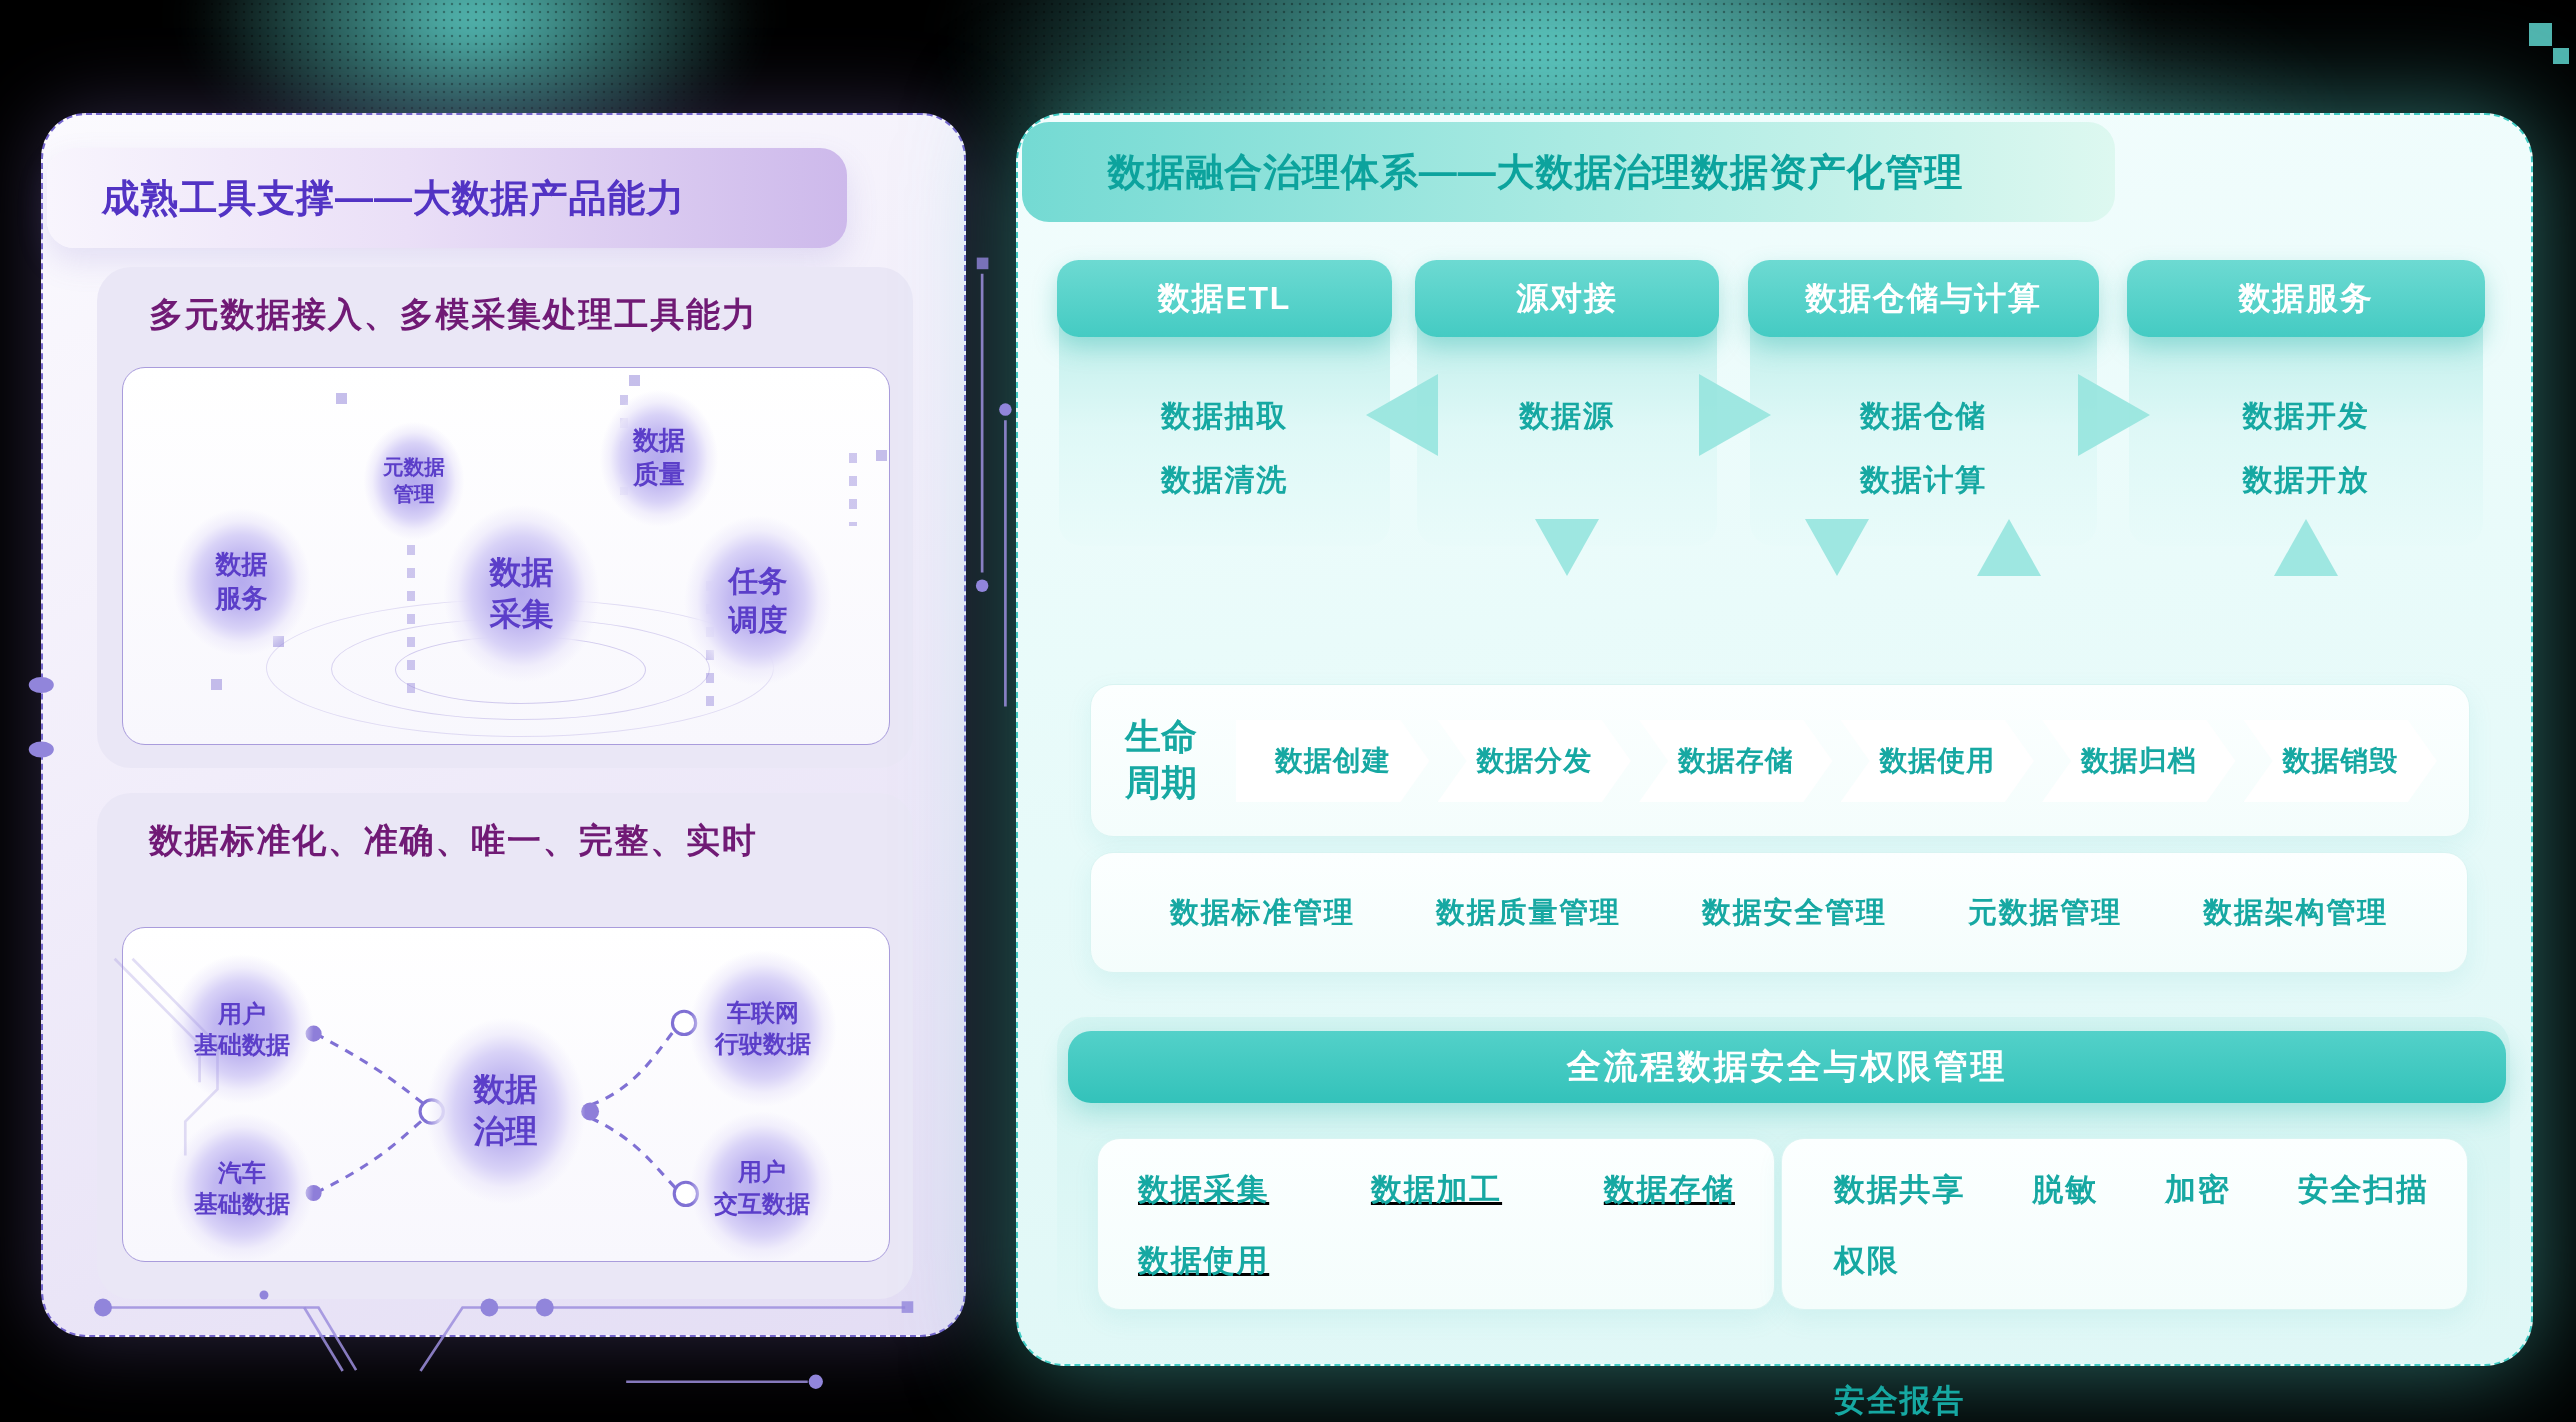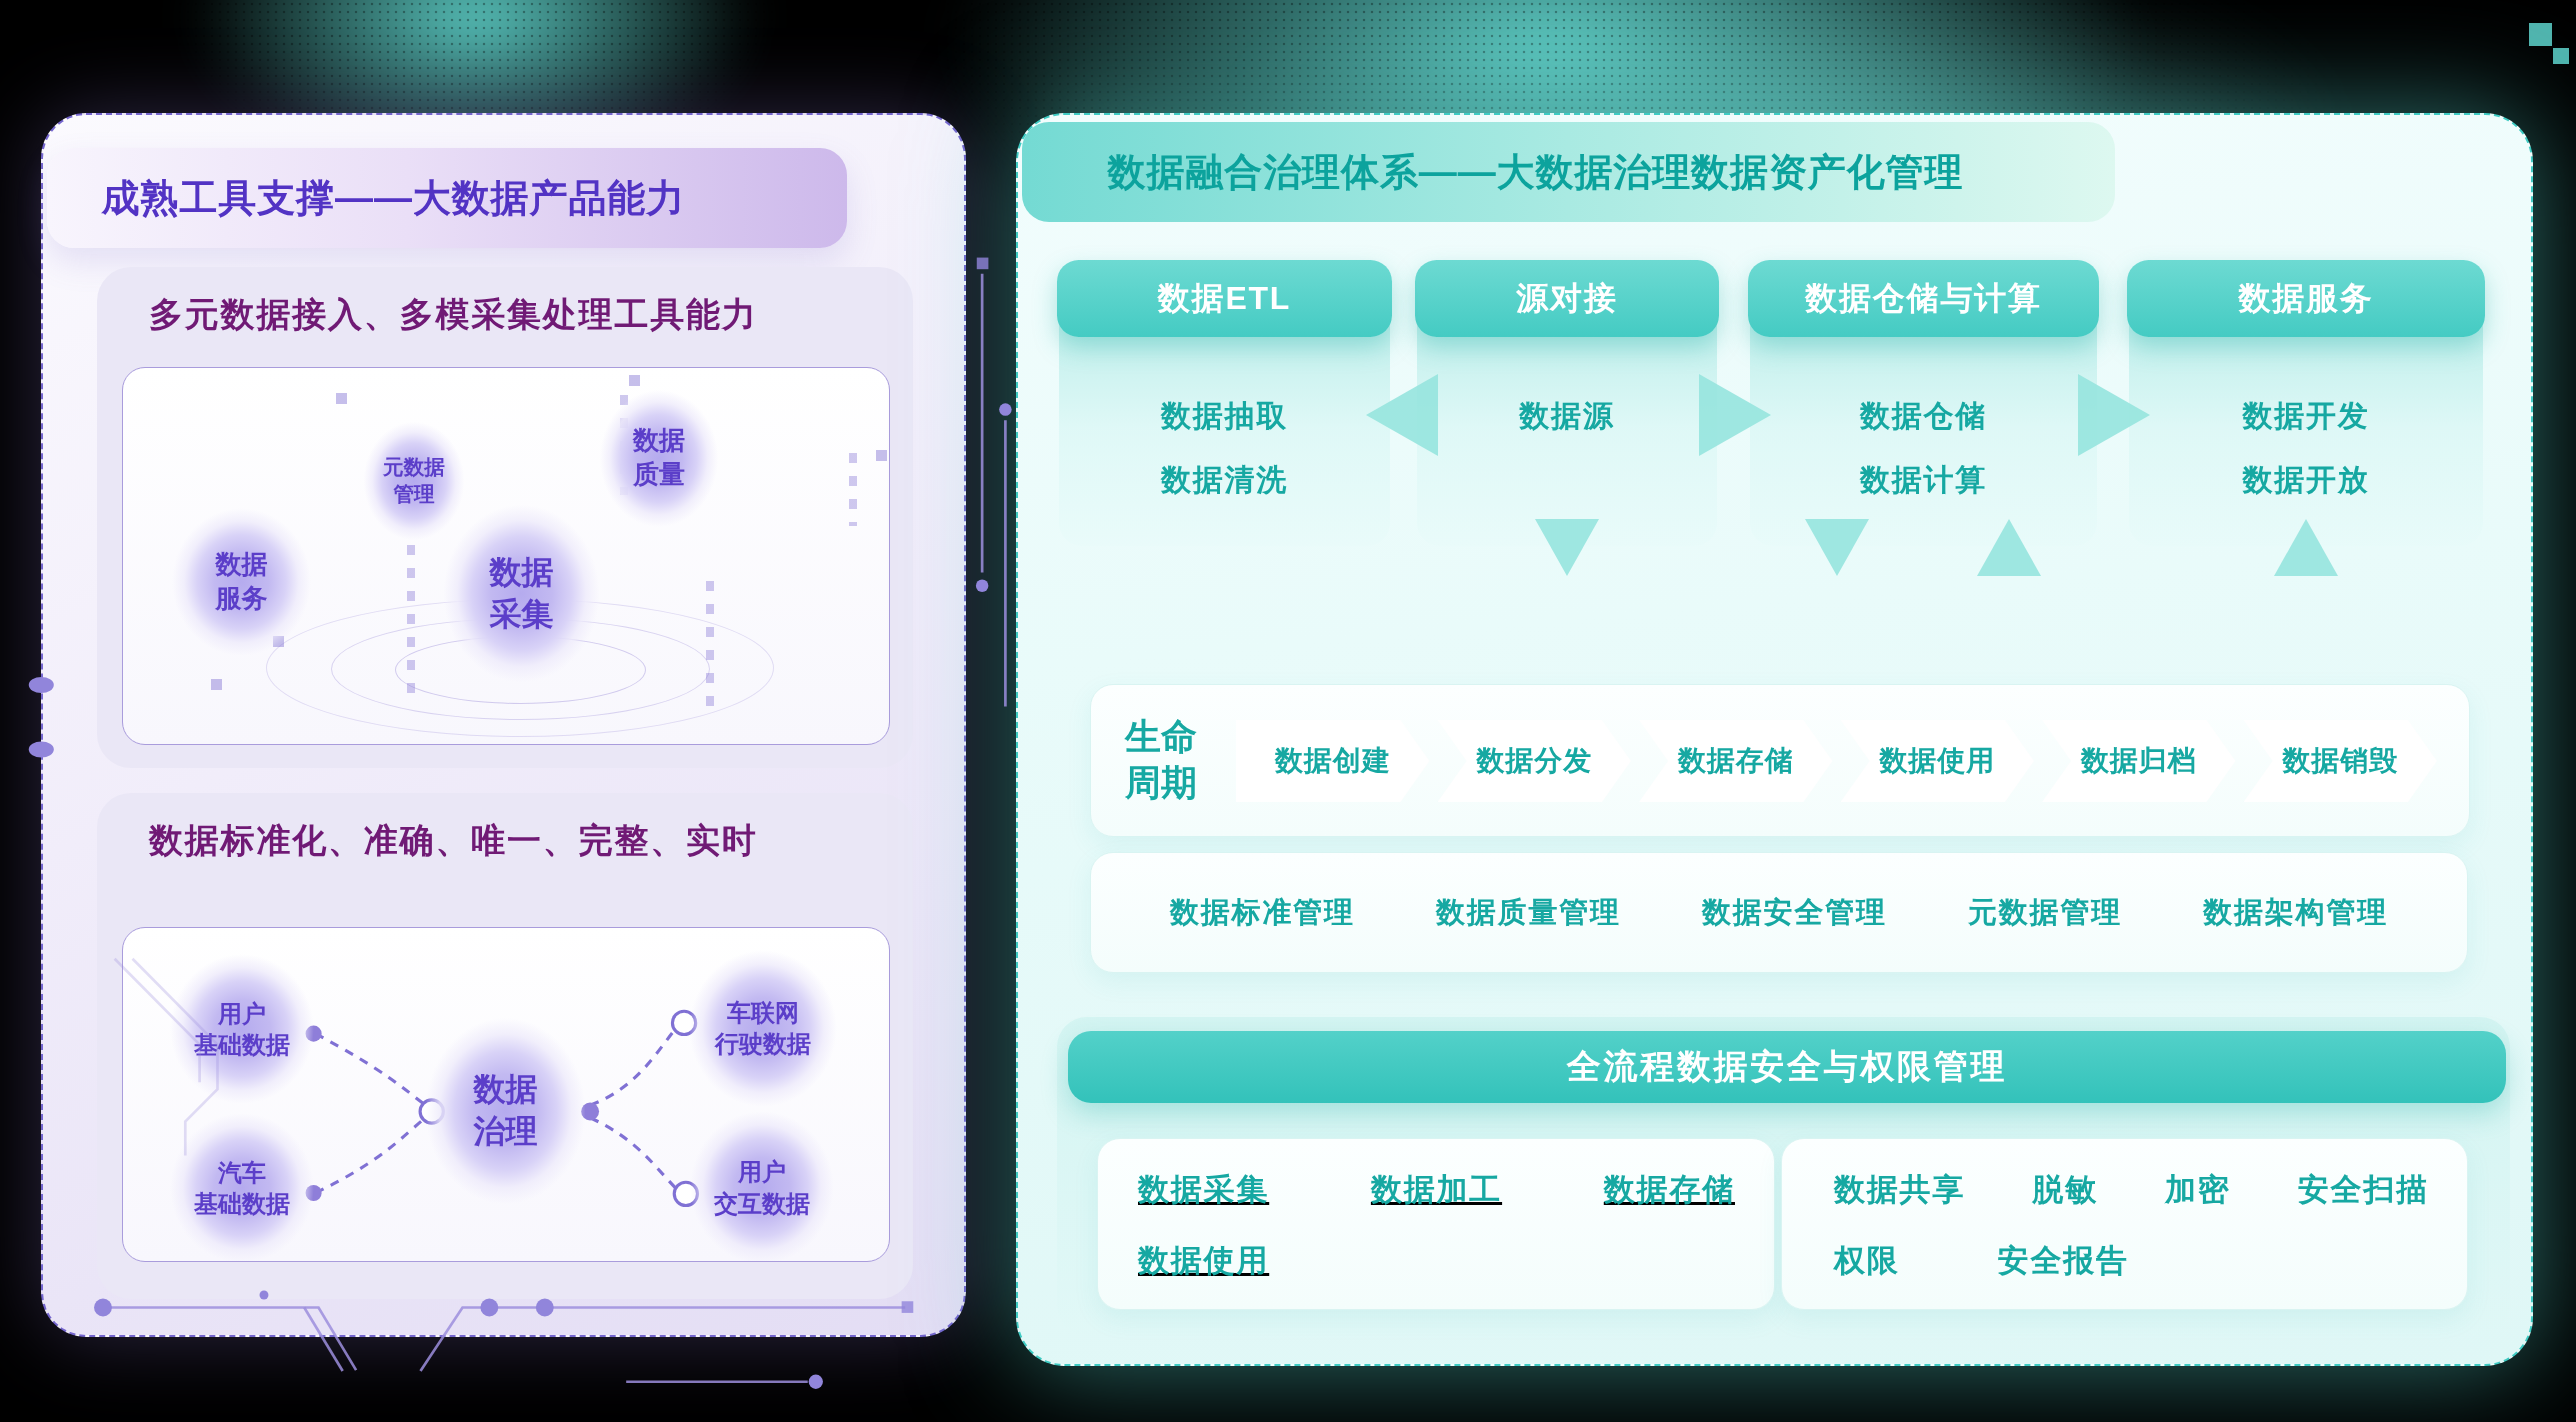--- a/index.html
+++ b/index.html
@@ -85,21 +85,21 @@
   .chev.first{clip-path:polygon(0 0,calc(100% - 29px) 0,100% 50%,calc(100% - 29px) 100%,0 100%);}
   .mgmt-card{left:72px;top:737px;width:1378px;height:121px;display:flex;align-items:center;justify-content:space-between;
              padding:0 79px;box-sizing:border-box;}
   .mgmt-card span{font-size:29px;font-weight:700;color:#16A8A2;letter-spacing:1.8px;}
   .sec-left {left:79px;top:1023px;width:676px;height:170px;text-decoration:underline;}
   .sec-right{left:763px;top:1023px;width:685px;height:170px;}
   .sec-row{display:flex;justify-content:space-between;font-size:31px;font-weight:700;color:#16A8A2;letter-spacing:1.8px;}
   .sec-left .r1{margin:30px 39px 0 40px;}
   .sec-left .r2{margin:29px 39px 0 40px;justify-content:flex-start;}
   .sec-right .r1{margin:30px 38px 0 52px;}
-  .sec-right .r2{margin:29px 38px 0 52px;justify-content:flex-start;gap:98px;}
+  .sec-right .r2{margin:29px 38px 0 52px;justify-content:flex-start;gap:98px;flex-direction:column;}
   
   .circuit{position:absolute;left:0;top:0;z-index:3;pointer-events:none;}
   .trace{fill:none;stroke:#9C8EDD;stroke-width:3;opacity:.85;}
   .trace-faint{fill:none;stroke:rgba(150,135,220,.28);stroke-width:3;}
   .cnode{fill:#9185DB;} .csq{fill:#9185DB;opacity:.8;}
 </style>
 </head>
 <body>
 
 <div class="stage">
@@ -140,20 +140,24 @@
           <span>元数据</span>
           <span>管理</span>
         </div>
         <div class="orb" style="left:318px;top:134px;width:161px;height:183px;font-size:32px;">
           <span>数据</span>
           <span>采集</span>
         </div>
         <div class="orb" style="left:475px;top:19.7px;width:122px;height:141px;font-size:26px;">
           <span>数据</span>
           <span>质量</span>
+        </div>
+        <div class="orb" style="left:559px;top:145px;width:152px;height:175px;font-size:29.5px;">
+          <span>任务</span>
+          <span>调度</span>
         </div>
       </div>
     </div>
 
     <div class="card card2">
       <div class="card-header">数据标准化、准确、唯一、完整、实时</div>
       <div class="inner-box">
         <svg class="conn" width="766" height="333" viewBox="0 0 856 372">
           <path class="dash" d="M215 118 C290 158 312 178 338 198"></path>
           <path class="dash" d="M215 296 C290 260 312 233 338 212"></path>

